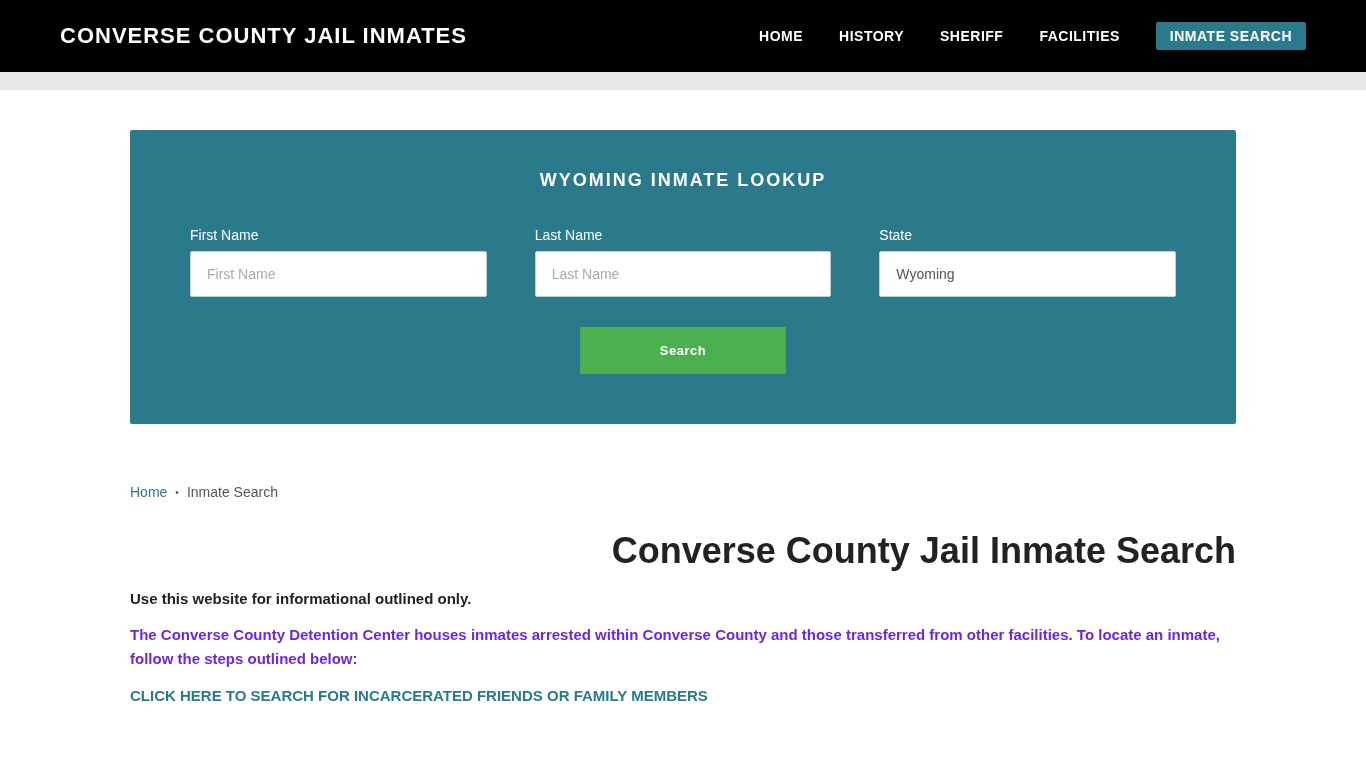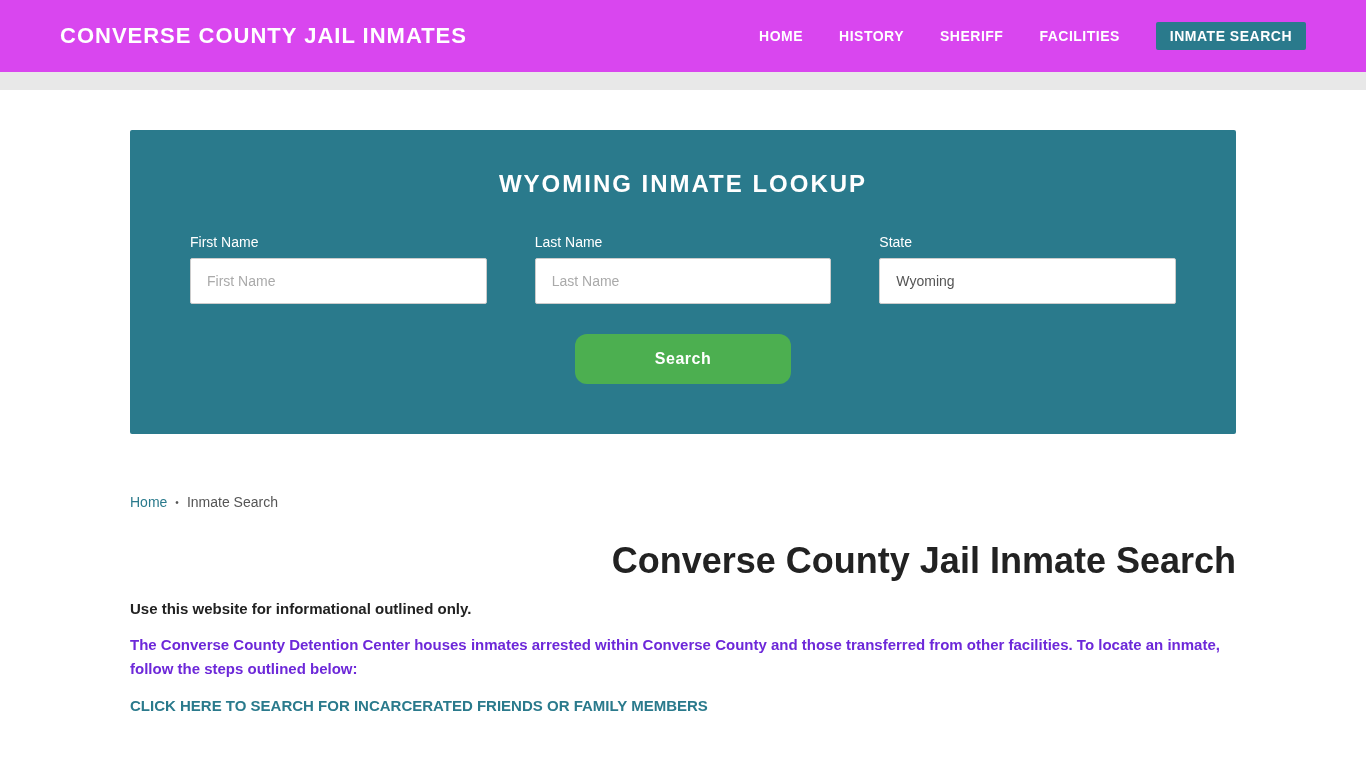--- a/index.html
+++ b/index.html
@@ -11,21 +11,21 @@
     body {
       font-family: Arial, Helvetica, sans-serif;
       background-color: #ffffff;
       color: #333;
       width: 1366px;
       min-height: 768px;
     }
 
     
     .header {
-      background-color: #d946ef;
+      background-color: #000000;
       padding: 0 60px;
       height: 72px;
       display: flex;
       align-items: center;
       justify-content: space-between;
     }
 
     .header-title {
       color: #ffffff;
       font-size: 22px;
@@ -65,21 +65,21 @@
     
     .search-panel {
       background-color: #2a7a8c;
       margin: 40px 130px;
       padding: 40px 60px 50px;
       border-radius: 2px;
     }
 
     .search-panel-title {
       color: #ffffff;
-      font-size: 24px;
+      font-size: 18px;
       font-weight: 700;
       text-align: center;
       letter-spacing: 2px;
       text-transform: uppercase;
       margin-bottom: 36px;
     }
 
     .search-fields {
       display: flex;
       gap: 48px;
@@ -116,27 +116,27 @@
     }
 
     .search-button-row {
       display: flex;
       justify-content: center;
     }
 
     .search-button {
       background-color: #4caf50;
       color: #ffffff;
-      font-size: 16px;
+      font-size: 13px;
       font-weight: 700;
       letter-spacing: 0.5px;
       border: none;
       padding: 16px 80px;
       cursor: pointer;
-      border-radius: 12px;
+      border-radius: 1px;
     }
 
     
     .breadcrumb-section {
       padding: 20px 130px 10px;
       display: flex;
       align-items: center;
       gap: 8px;
       font-size: 14px;
     }

